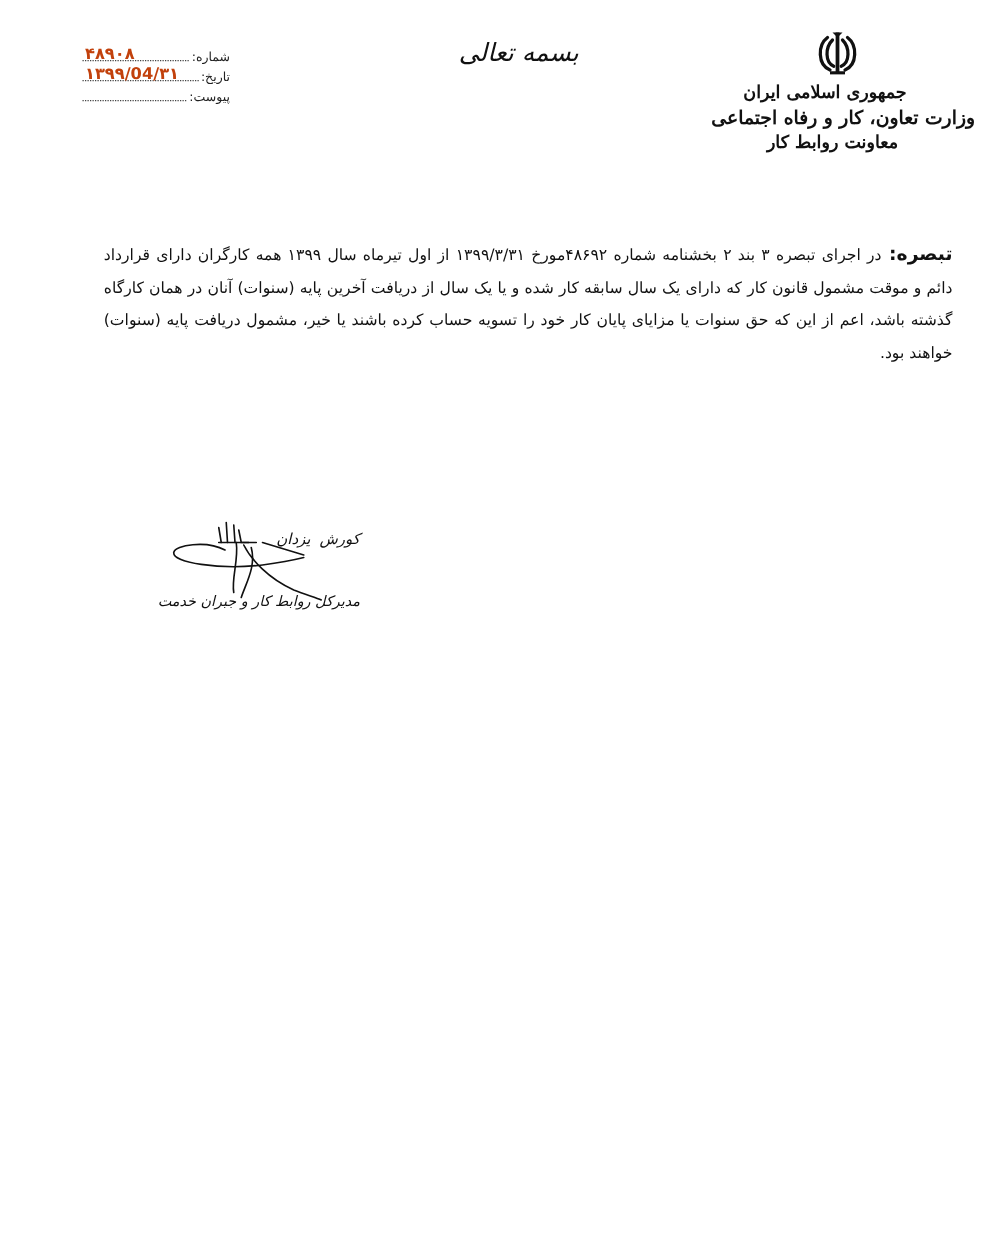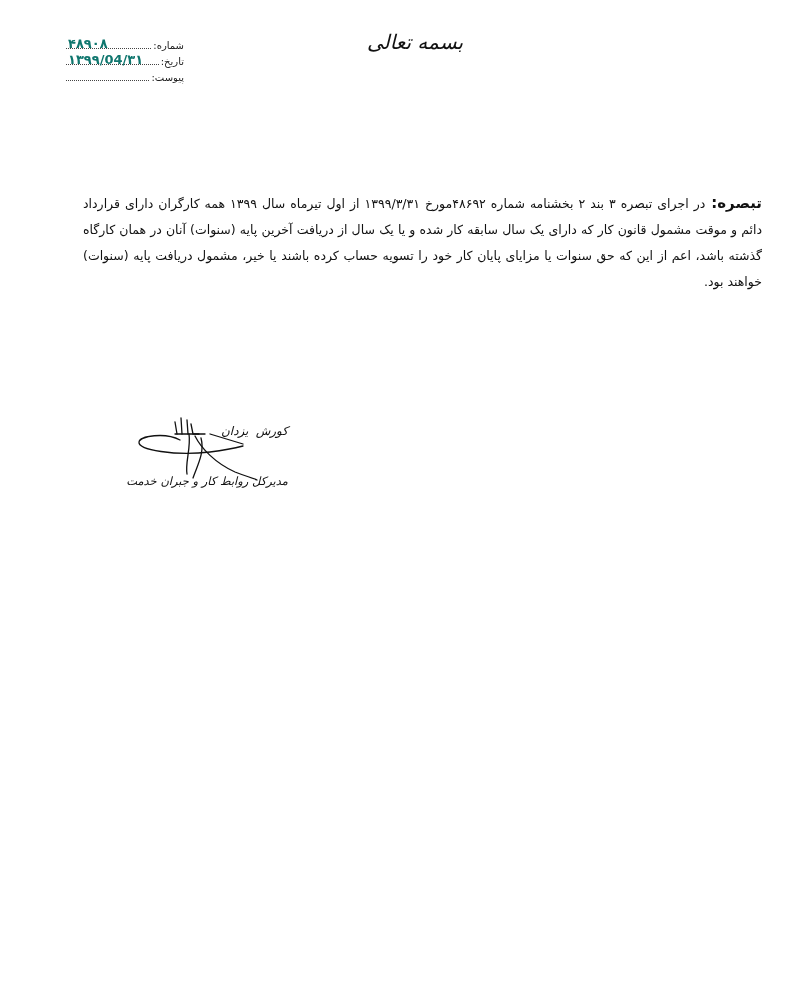--- a/index.html
+++ b/index.html
@@ -87,21 +87,21 @@
       margin: 0 2px;
       position: relative;
     }
     .meta-value {
       position: absolute;
       left: 2px;
       bottom: -3px;
       font-weight: bold;
       font-size: 13px;
       direction: ltr;
-      color: #0f766e;
+      color: #c2410c;
     }
 
     
     .body-text {
       position: absolute;
       left: 62px;
       right: 38px;
       top: 190px;
       direction: rtl;
       text-align: justify;
@@ -151,20 +151,36 @@
       font-size: 11.5px;
       white-space: nowrap;
       text-align: center;
     }
   </style>
 </head>
 <body>
 
 <div class="page">
 
+  <div class="ministry">
+    <svg class="emblem" viewBox="0 0 36 40" width="36" height="40">
+      <g fill="none" stroke="#111" stroke-width="2.6" stroke-linecap="round">
+        <path d="M10 8 C2 14, 2 30, 12 34"></path>
+        <path d="M14 10 C8 16, 8 28, 15 31"></path>
+        <path d="M26 8 C34 14, 34 30, 24 34"></path>
+        <path d="M22 10 C28 16, 28 28, 21 31"></path>
+      </g>
+      <rect x="16.5" y="4" width="3" height="32" fill="#111"></rect>
+      <path d="M14 4 L22 4 L18 8 Z" fill="#111"></path>
+      <rect x="12" y="35" width="12" height="2.5" fill="#111"></rect>
+    </svg>
+    <div class="ministry-line l1">جمهوری اسلامی ایران</div>
+    <div class="ministry-line l2">وزارت تعاون، کار و رفاه اجتماعی</div>
+    <div class="ministry-line l3">معاونت روابط کار</div>
+  </div>
 
   <div class="bismillah">بسمه تعالی</div>
 
   <div class="meta">
     <div class="meta-row">
       <span class="meta-label">شماره:</span>
       <span class="meta-dots">
         <span class="meta-value">۴۸۹۰۸</span>
       </span>
     </div>

